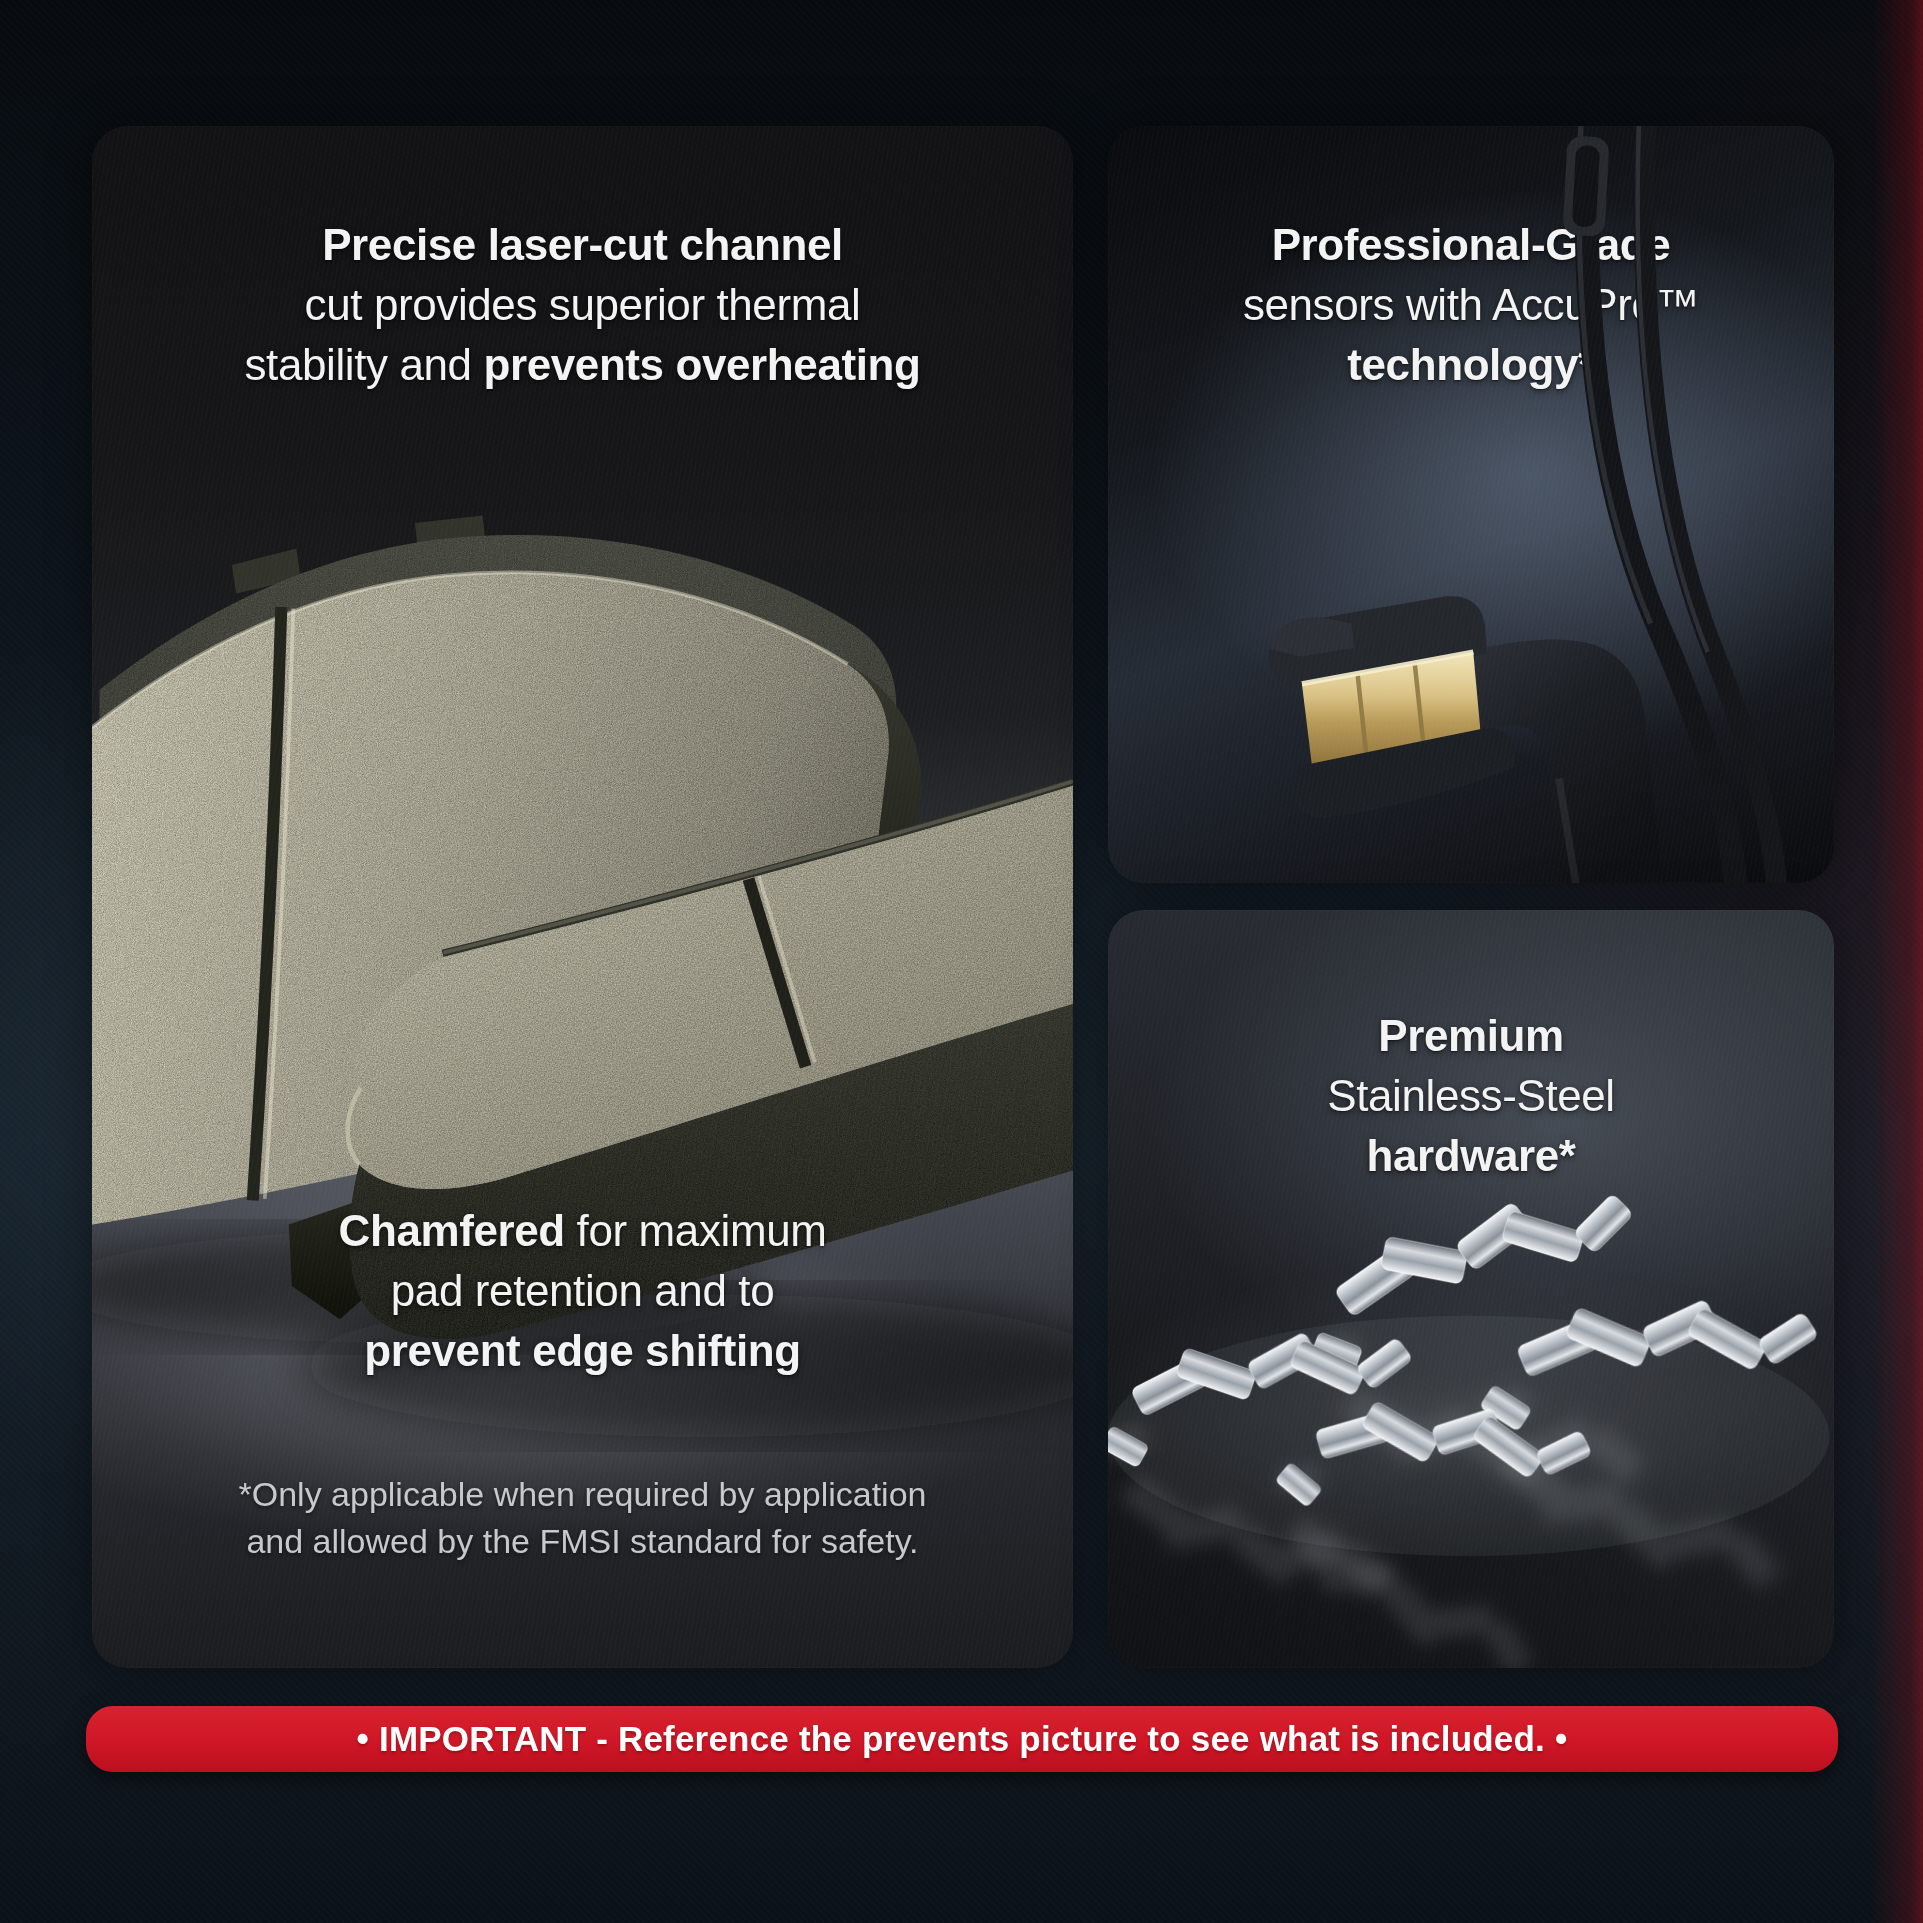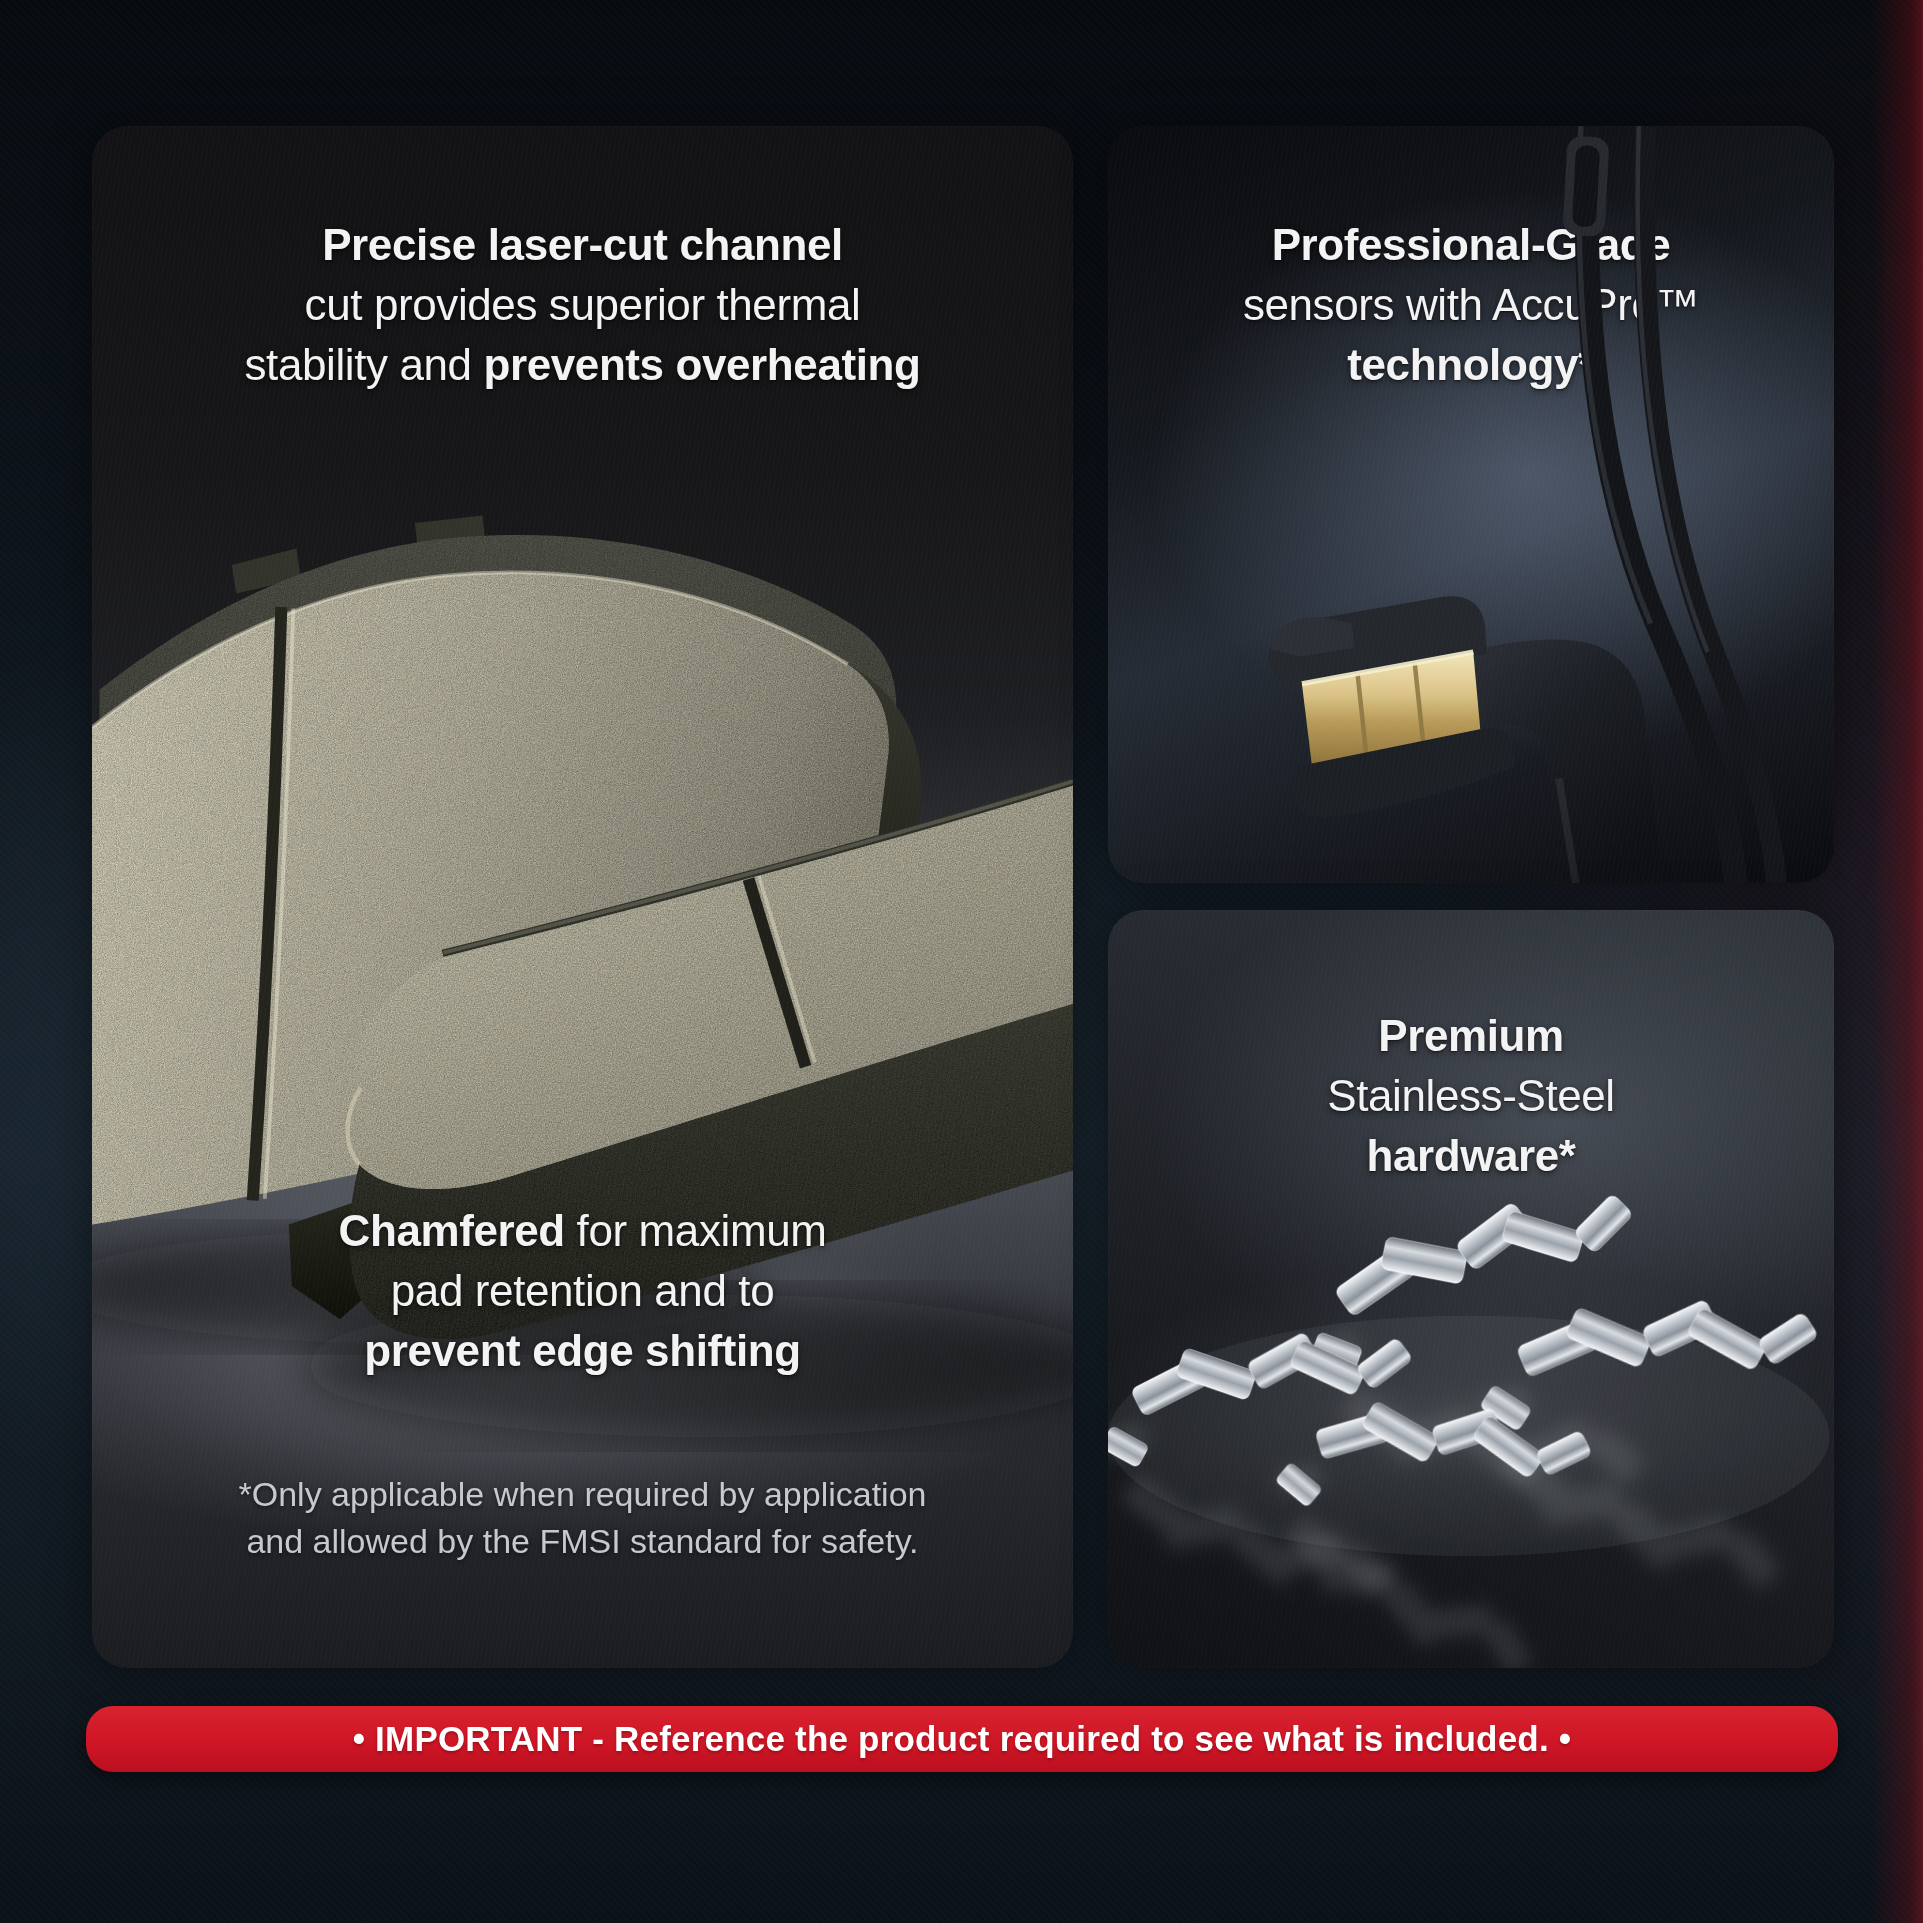--- a/index.html
+++ b/index.html
@@ -270,15 +270,15 @@
         <use href="#clip" transform="translate(0,335) scale(1,-1)" opacity="0.15" filter="url(#b12)"></use>
     </g>
     <g transform="translate(300,620) rotate(16) scale(0.9)">
       <use href="#clip"></use>
         <use href="#clip" transform="translate(0,330) scale(1,-1)" opacity="0.14" filter="url(#b12)"></use>
     </g>
   </svg>
 </section>
 
 <div class="banner">
-  <span class="banner-text">• IMPORTANT - Reference the product required to see what is included. •</span>
+  <span class="banner-text">• IMPORTANT - Reference the prevents picture to see what is included. •</span>
 </div>
 
 
 </body></html>

